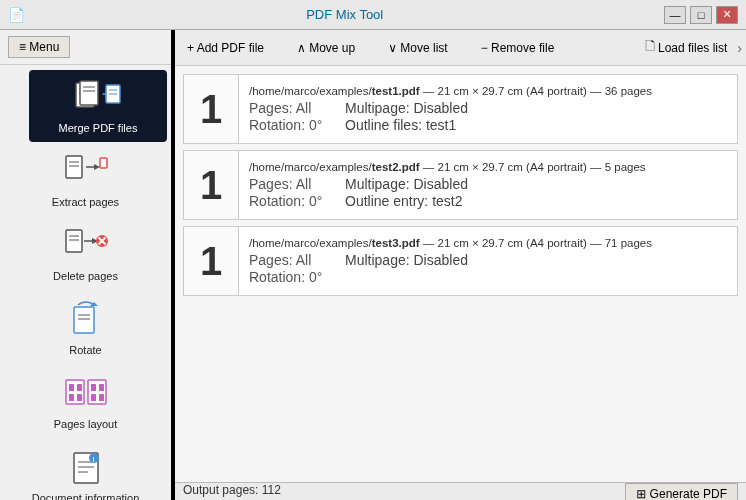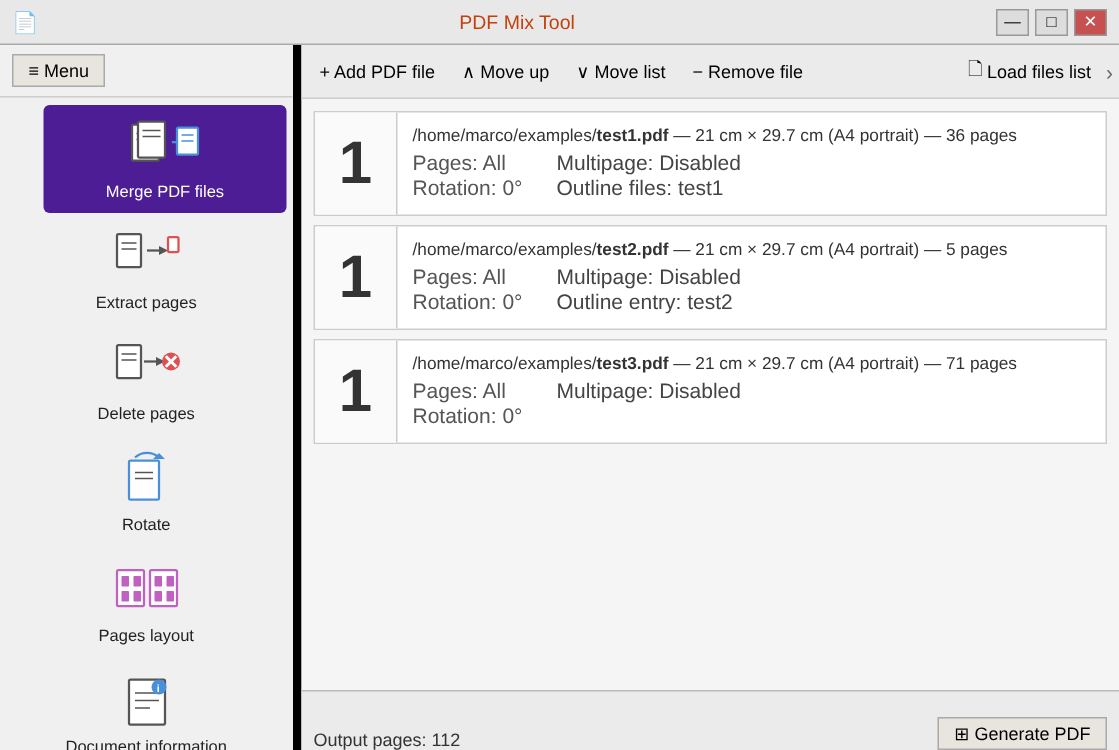--- a/index.html
+++ b/index.html
@@ -19,21 +19,21 @@
       background: #e8e8e8;
       height: 30px;
       display: flex;
       align-items: center;
       justify-content: space-between;
       padding: 0 8px;
       border-bottom: 1px solid #aaa;
       user-select: none;
     }
     .title-bar-left { display: flex; align-items: center; gap: 6px; }
-    .title-bar-center { font-size: 13px; color: #c2410c; }
+    .title-bar-center { font-size: 13px; color: #0369a1; }
     .title-bar-right { display: flex; gap: 4px; }
     .title-btn {
       width: 22px; height: 18px;
       border: 1px solid #999;
       background: #ddd;
       cursor: pointer;
       display: flex; align-items: center; justify-content: center;
       font-size: 11px;
     }
     .title-btn.close { background: #c75050; color: white; }
@@ -41,23 +41,23 @@
 
     
     .main-container {
       display: flex;
       flex: 1;
       overflow: hidden;
     }
 
     
     .sidebar {
-      width: 201px;
+      width: 175px;
       background: #f0f0f0;
-      border-right: 6px solid #000000;
+      border-right: 4px solid #000000;
       display: flex;
       flex-direction: column;
       overflow-y: auto;
       overflow-x: hidden;
     }
     .menu-bar {
       padding: 6px 8px;
       border-bottom: 1px solid #ccc;
     }
     .menu-btn {
@@ -76,21 +76,21 @@
     .sidebar-item {
       display: flex;
       flex-direction: column;
       align-items: center;
       padding: 8px 4px;
       cursor: pointer;
       border-radius: 4px;
       margin: 1px 4px;
     }
     .sidebar-item.active {
-      background: #4c1d95;
+      background: #0f172a;
       color: white;
       margin-left: 29px;
     }
     .sidebar-item-label {
       font-size: 11px;
       text-align: center;
       margin-top: 4px;
       color: #222;
     }
     .sidebar-item.active .sidebar-item-label { color: white; }
@@ -112,21 +112,21 @@
     }
 
     
     .toolbar {
       height: 36px;
       background: #ebebeb;
       border-bottom: 1px solid #ccc;
       display: flex;
       align-items: center;
       padding: 0 4px;
-      gap: 2px;
+      gap: 17px;
     }
     .toolbar-btn {
       background: transparent;
       border: none;
       padding: 3px 8px;
       cursor: pointer;
       font-size: 12px;
       display: flex; align-items: center; gap: 3px;
       white-space: nowrap;
     }
@@ -185,25 +185,25 @@
       display: grid;
       grid-template-columns: 80px 1fr;
       gap: 1px 16px;
       font-size: 14px;
       color: #444;
     }
     .meta-label { color: #555; }
 
     
     .bottom-bar {
-      height: 40px;
+      height: 18px;
       background: #ebebeb;
       border-top: 1px solid #bbb;
       display: flex;
-      align-items: flex-end;
+      align-items: flex-start;
       justify-content: space-between;
       padding: 0 8px;
     }
     .output-pages { font-size: 12px; color: #333; }
     .generate-btn {
       background: #e8e4de;
       border: 1px solid #aaa;
       padding: 3px 10px;
       cursor: pointer;
       font-size: 12px;

